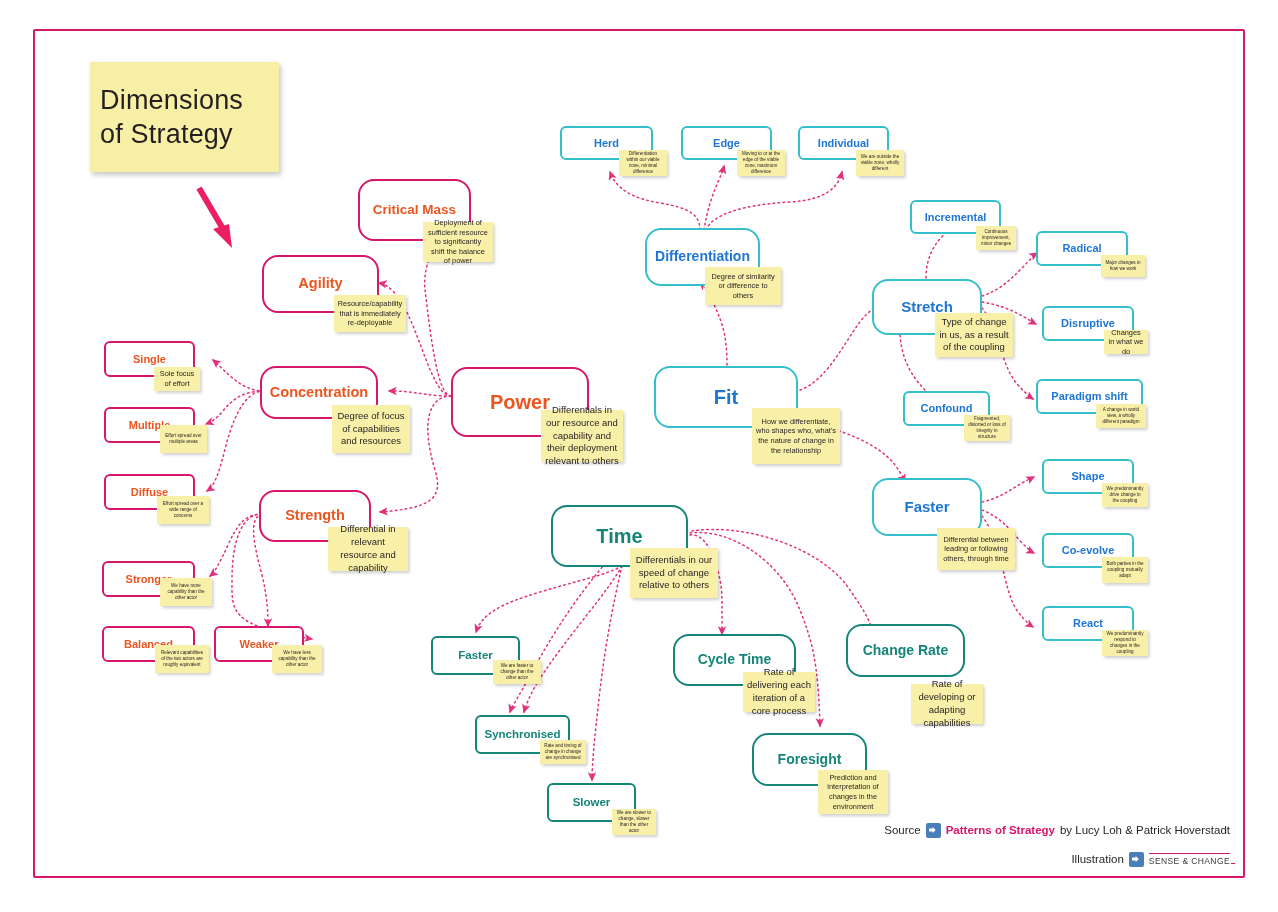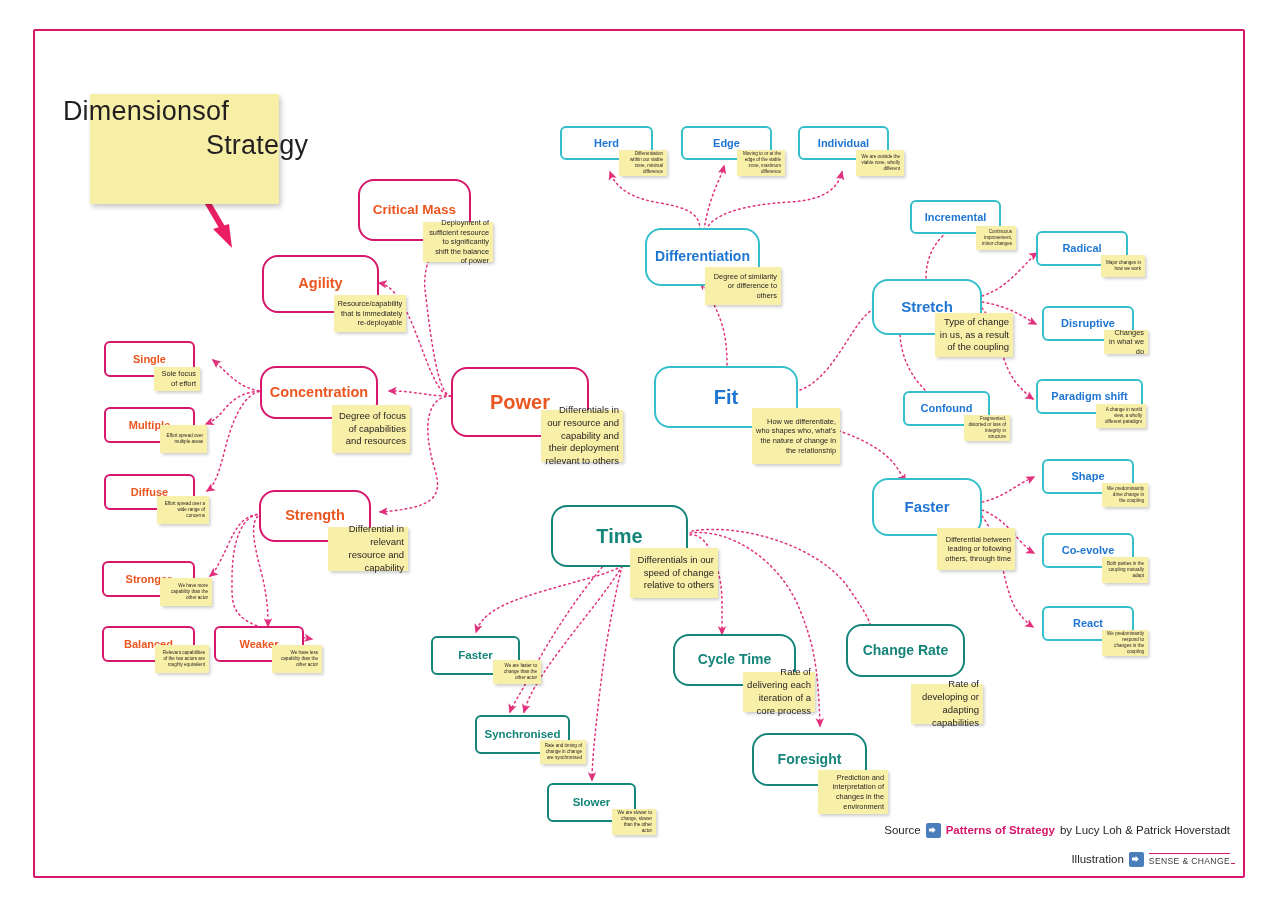--- a/index.html
+++ b/index.html
@@ -16,22 +16,22 @@
     position:absolute;left:33px;top:29px;width:1212px;height:849px;
     border:2px solid #d6176b;border-radius:2px;box-sizing:border-box;
     pointer-events:none;
   }
   svg#wires{position:absolute;left:0;top:0;width:1278px;height:912px;pointer-events:none;}
 
   
   #title-note{
     position:absolute;left:90px;top:62px;width:189px;height:110px;
     background:#f7efa6;box-shadow:2px 3px 5px rgba(0,0,0,.22);
-    display:flex;flex-direction:row;justify-content:center;
-    padding-left:2px;box-sizing:border-box;margin-top:32px;
+    display:flex;flex-direction:column;justify-content:center;
+    padding-left:10px;box-sizing:border-box;
   }
   #title-note .tl{
     font-size:27px;line-height:34px;color:#231f20;font-weight:400;
     letter-spacing:.2px;
   }
 
   
   .node{
     position:absolute;box-sizing:border-box;border-radius:12px;
     background:#ffffff;display:flex;align-items:center;justify-content:center;
@@ -44,21 +44,21 @@
   .fam-power{border-color:#d6176b;color:#ea5520;}
   .fam-power-sm{border-color:#d6176b;color:#ea5520;}
   .fam-fit{border-color:#35bfca;color:#1f76d2;}
   .fam-fit-sm{border-color:#35bfca;color:#1f76d2;}
   .fam-time{border-color:#15857a;color:#15857a;}
   .fam-time-sm{border-color:#15857a;color:#15857a;}
 
   
   .note{
     position:absolute;background:#f8efa8;box-shadow:1.5px 2px 3px rgba(0,0,0,.20);
-    color:#231f20;text-align:right;box-sizing:border-box;
+    color:#231f20;text-align:center;box-sizing:border-box;
     display:flex;align-items:center;justify-content:center;
     padding:3px 4px;line-height:1.22;z-index:6;
   }
   .note.n-lg{font-size:9.5px;line-height:1.35;}
   .note.n-md{font-size:7.4px;line-height:1.3;}
   .note.n-xs{font-size:4.6px;line-height:1.32;}
 
   
   #footer{position:absolute;left:880px;top:820px;width:350px;text-align:right;}
   .frow{display:flex;align-items:center;justify-content:flex-end;gap:5px;

